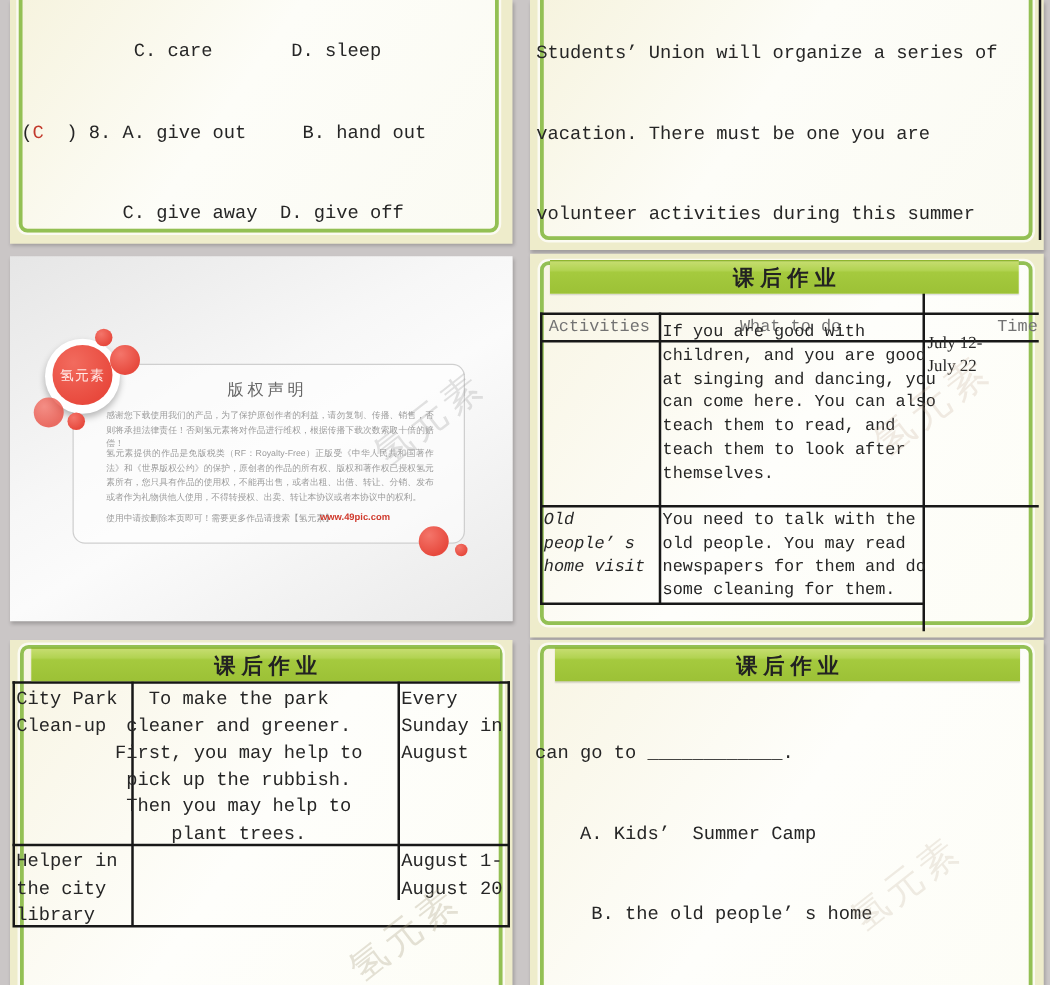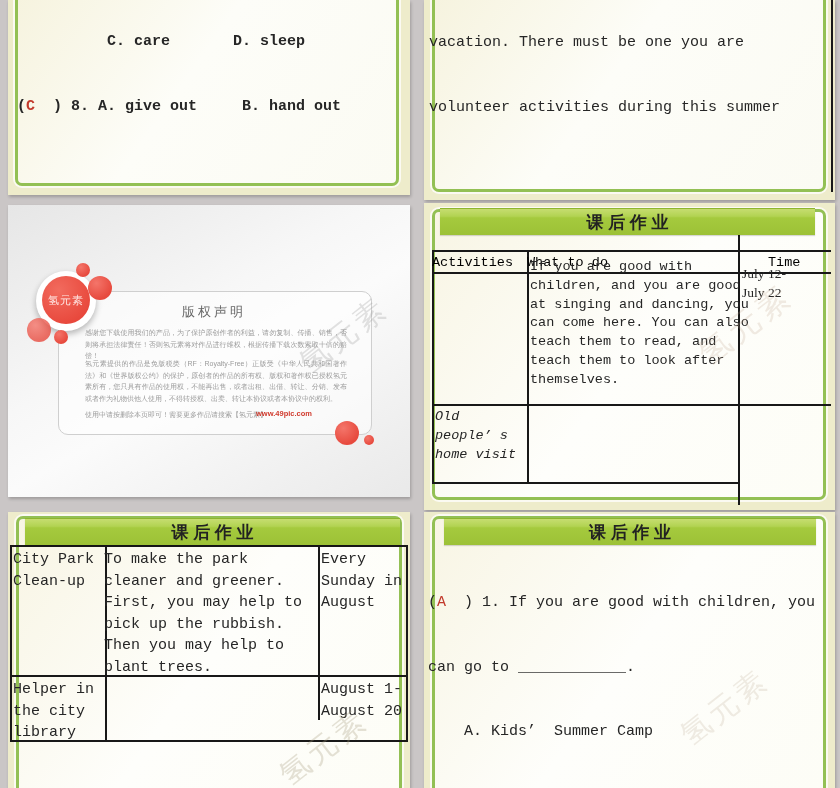--- a/index.html
+++ b/index.html
@@ -40,41 +40,43 @@
   .clink{position:absolute;left:248px;top:204px;z-index:4;font-family:"Liberation Sans",sans-serif;
          font-size:7.5px;font-weight:bold;color:#d03a2d;}
   .rc{position:absolute;border-radius:50%;z-index:3;
       background:radial-gradient(circle at 35% 30%,#f4756a,#e74a3e 70%);}
   .badge-ring{position:absolute;left:28px;top:66px;width:60px;height:60px;border-radius:50%;
       background:#fff;box-shadow:0 3px 6px rgba(0,0,0,.28);z-index:3;}
   .badge-core{position:absolute;left:6px;top:5px;width:48px;height:48px;border-radius:50%;
       display:flex;align-items:center;justify-content:center;
       background:radial-gradient(circle at 35% 30%,#f26b5e,#e8483c 75%);
       font-family:"Liberation Sans",sans-serif;font-size:11px;color:#ffe9e6;letter-spacing:1px;}
-  .cellhead{position:absolute;z-index:4;color:#000000;}
+  .cellhead{position:absolute;z-index:4;text-align:center;color:#737373;}
 </style>
 </head>
 <body>
 
-<div class="slide" id="s1" style="left:8px;top:0;width:402px;height:195px;font-weight:bold;">
+<div class="slide" id="s1" style="left:8px;top:0;width:402px;height:195px;">
   <div class="frame" style="left:7px;top:-12px;right:11px;bottom:9px;"></div>
   <div class="mono f15" style="left:9px;top:-12px;">
     <div class="mline">          C. care       D. sleep</div>
     <div class="mline"><span>(</span><span class="red">C</span><span>  ) 8. A. give out     B. hand out</span></div>
+    <div class="mline">         C. give away  D. give off</div>
     
     
     
     
   </div>
 </div>
 
 <div class="slide" id="s2" style="left:424px;top:0;width:411px;height:200px;">
   <div class="frame" style="left:8px;top:-12px;right:9px;bottom:8px;"></div>
   <div class="vline" style="left:407px;top:0;height:192px;"></div>
   <div class="mono f15" style="left:5px;top:-11px;">
+    <div class="mline">Students’ Union will organize a series of</div>
     <div class="mline">vacation. There must be one you are</div>
     <div class="mline">volunteer activities during this summer</div>
     
     
     
     
     
     
     
   </div>
@@ -119,38 +121,42 @@
 at singing and dancing, you
 can come here. You can also
 teach them to read, and
 teach them to look after
 themselves.</div>
   <div class="mono f135" style="left:318px;top:62px;font-family:Liberation Serif, serif;">July 12-
 July 22</div>
   <div class="mono f135" style="left:11px;top:205px;font-style:italic;">Old
 people’ s
 home visit</div>
+  <div class="mono f135" style="left:106px;top:205px;">You need to talk with the
+old people. You may read
+newspapers for them and do
+some cleaning for them.</div>
   <div class="wm" style="left:268px;top:100px;font-size:32px;color:rgba(190,165,140,.22);">氢元素</div>
 </div>
 
 <div class="slide" id="s5" style="left:8px;top:512px;width:402px;height:276px;">
   <div class="frame whiteframe" style="left:8px;top:4px;right:8px;bottom:-10px;"></div>
   <div class="bar" style="left:17px;top:6px;width:375px;height:26px;">
     <span>课 后 作 业</span>
   </div>
   <div class="hline" style="left:2px;top:33px;width:398px;"></div>
   <div class="hline" style="left:2px;top:163px;width:398px;"></div>
   <div class="hline" style="left:2px;top:228px;width:398px;"></div>
   <div class="vline" style="left:2px;top:33px;height:195px;"></div>
   <div class="vline" style="left:97px;top:33px;height:195px;"></div>
   <div class="vline" style="left:310px;top:33px;height:175px;"></div>
   <div class="vline" style="left:398px;top:33px;height:195px;"></div>
   <div class="mono f15" style="left:5px;top:37px;">City Park
 Clean-up</div>
-  <div class="mono f15" style="left:96px;top:37px;">To make the park
+  <div class="mono f15" style="left:84px;top:37px;text-align:center;">To make the park
 cleaner and greener.
 First, you may help to
 pick up the rubbish.
 Then you may help to
 plant trees.</div>
   <div class="mono f15" style="left:313px;top:37px;">Every
 Sunday in
 August</div>
   <div class="mono f15" style="left:5px;top:167px;">Helper in
 the city
@@ -159,21 +165,20 @@
 August 20</div>
   <div class="wm" style="left:265px;top:215px;font-size:30px;color:rgba(170,160,130,.3);">氢元素</div>
 </div>
 
 <div class="slide" id="s6" style="left:424px;top:512px;width:411px;height:276px;">
   <div class="frame whiteframe" style="left:8px;top:4px;right:9px;bottom:-10px;"></div>
   <div class="bar" style="left:20px;top:6px;width:372px;height:26px;">
     <span>课 后 作 业</span>
   </div>
   <div class="mono f15" style="left:4px;top:37px;">
-    <div class="mline"><span>(</span><span class="red">A</span><span>  ) 1. If you are good with children, you</span></div>
     <div class="mline">can go to ____________.</div>
     <div class="mline">    A. Kids’  Summer Camp</div>
     <div class="mline">     B. the old people’ s home</div>
     
     
     
     
     
     
     

